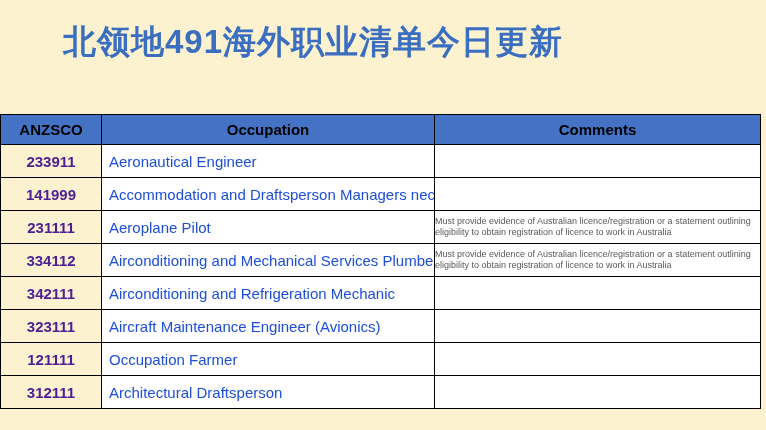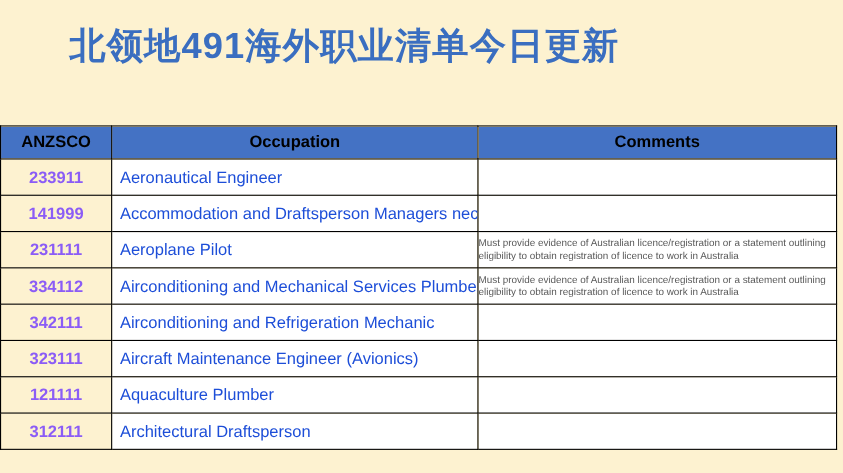--- a/index.html
+++ b/index.html
@@ -61,21 +61,21 @@
     color: #000000;
     font-size: 15px;
     font-weight: bold;
     height: 30px;
     text-align: center;
     vertical-align: middle;
   }
   tbody td { height: 33px; vertical-align: middle; background: #FFFFFF; }
   td.code-cell {
     background: #FDF2D0;
-    color: #8b5cf6;
+    color: #4c1d95;
     font-size: 15px;
     font-weight: bold;
     text-align: center;
   }
   td.occ-cell {
     color: #1d4ed8;
     font-size: 15px;
     padding: 0 0 0 7px;
     white-space: nowrap;
   }
@@ -134,21 +134,21 @@
         <td class="occ-cell">Airconditioning and Refrigeration Mechanic</td>
         <td class="com-cell"></td>
       </tr>
       <tr>
         <td class="code-cell">323111</td>
         <td class="occ-cell">Aircraft Maintenance Engineer (Avionics)</td>
         <td class="com-cell"></td>
       </tr>
       <tr>
         <td class="code-cell">121111</td>
-        <td class="occ-cell">Aquaculture Plumber</td>
+        <td class="occ-cell">Occupation Farmer</td>
         <td class="com-cell"></td>
       </tr>
       <tr>
         <td class="code-cell">312111</td>
         <td class="occ-cell">Architectural Draftsperson</td>
         <td class="com-cell"></td>
       </tr>
     </tbody>
   </table>
 

